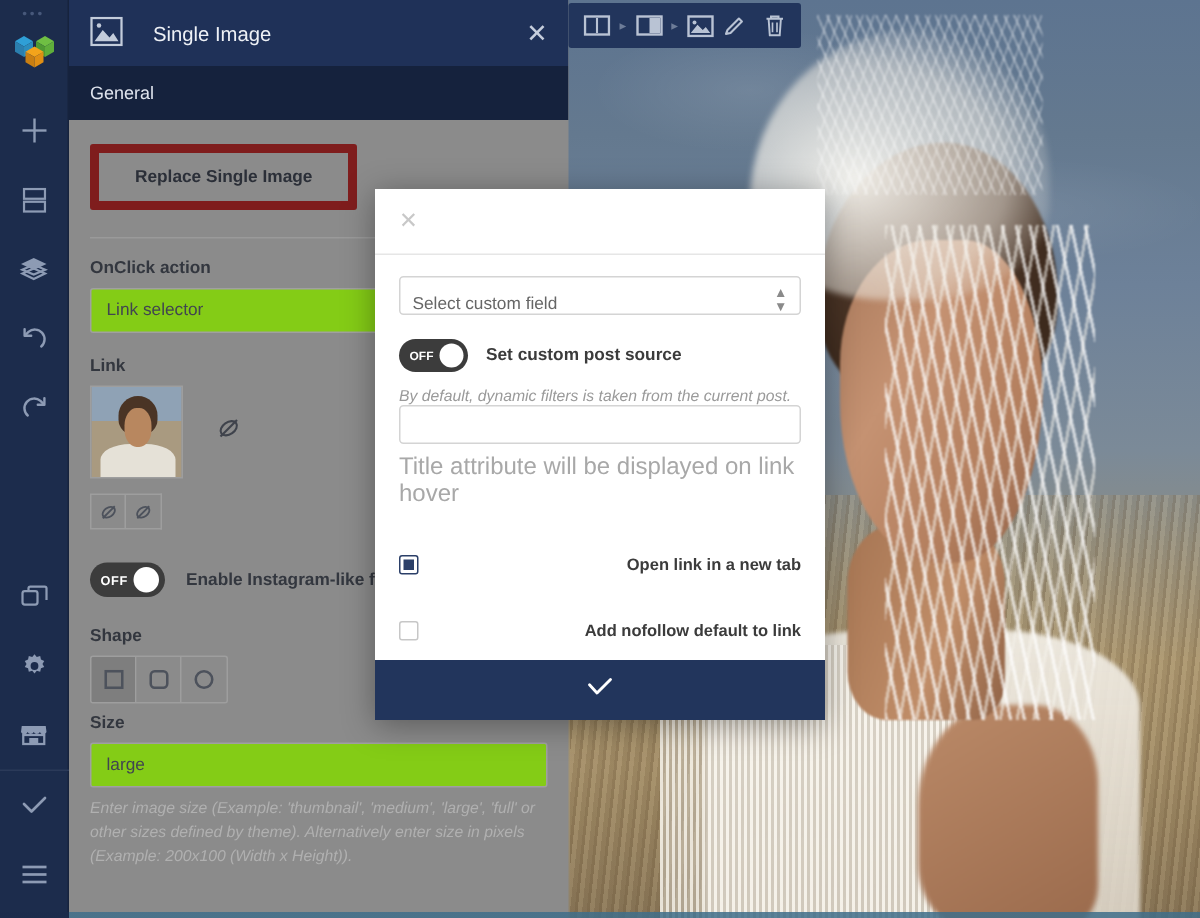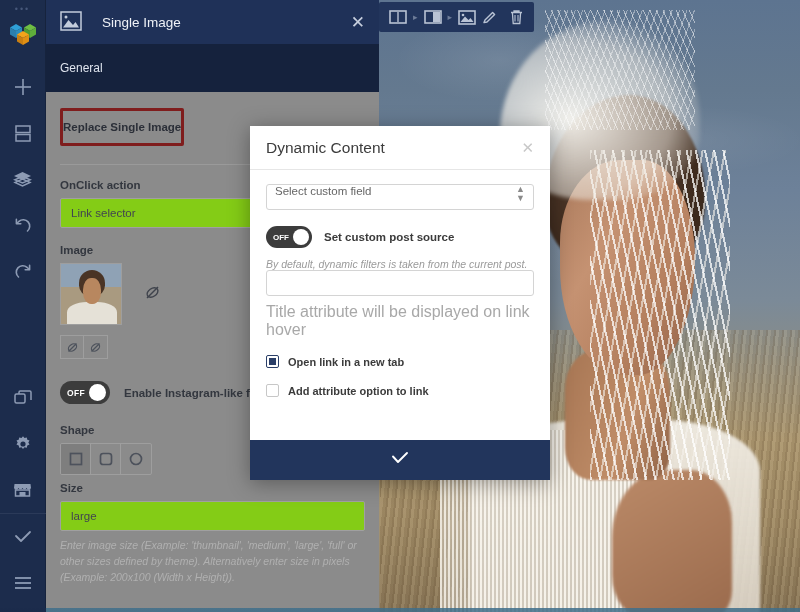--- a/index.html
+++ b/index.html
@@ -114,30 +114,30 @@
     background: #8b8b8b; z-index: 30; overflow: hidden;
   }
   .panel-header {
     height: 44px; background: #1f3158; display: flex; align-items: center;
     padding: 0 14px; color: #e7ebf2;
   }
   .panel-header .ph-icon { width: 22px; height: 22px; margin-right: 20px; color: #c3ccdb; }
   .panel-title { font-size: 13.5px; color: #eef1f6; flex: 1 1 auto; }
   .panel-close { font-size: 17px; color: #c6cedd; line-height: 1; cursor: pointer; }
   .panel-tabs {
-    height: 48px; background: #15223d; display: flex; align-items: center; padding: 0 14px;
+    height: 36px; background: #15223d; display: flex; align-items: center; padding: 0 14px;
   }
   .panel-tab { font-size: 12px; color: #dfe4ee; }
   .panel-body { padding: 16px 14px 0 14px; }
   .hint {
     font-size: 11px; color: #b9b9b9; line-height: 1.45; margin-bottom: 14px;
   }
   .btn-outline {
-    display: inline-block; border: 3px solid #7f1d1d; background: transparent;
-    color: #2b2f38; font-size: 11.5px; font-weight: bold; padding: 10px 0; border-radius: 2px;
+    display: inline-block; border: 6px solid #7f1d1d; background: transparent;
+    color: #2b2f38; font-size: 11.5px; font-weight: bold; padding: 10px 24px; border-radius: 2px;
   }
   .divider { height: 1px; background: #9a9a9a; margin: 18px 0 14px 0; }
   .field-label { font-size: 11.5px; font-weight: bold; color: #33373f; margin-bottom: 7px; }
   .text-input {
     height: 30px; background: #84cc16; border: 1px solid #a0a0a0; border-radius: 2px;
     display: flex; align-items: center; padding: 0 10px; font-size: 11.5px; color: #414550;
   }
   .thumb {
     width: 62px; height: 62px; border: 1px solid #9e9e9e; overflow: hidden; position: relative;
     background: linear-gradient(to bottom, #8fa2b5 0 38%, #a99a80 38% 100%);
@@ -186,35 +186,35 @@
   }
   .modal-head {
     height: 44px; display: flex; align-items: center; padding: 0 16px;
     border-bottom: 1px solid #e6e6e6;
   }
   .modal-title { flex: 1 1 auto; font-size: 15.5px; color: #3c3c3c; }
   .modal-close { font-size: 15px; color: #c8c8c8; line-height: 1; cursor: pointer; }
   .modal-body { flex: 1 1 auto; padding: 14px 16px 0 16px; }
   .m-select {
     height: 26px; border: 1px solid #d4d4d4; border-radius: 3px;
-    display: flex; align-items: flex-start; padding: 0 8px; font-size: 11.5px; color: #666;
+    display: flex; align-items: flex-end; padding: 0 8px; font-size: 11.5px; color: #666;
     background: #fff;
   }
   .m-select .caret { margin-left: auto; color: #8a8a8a; font-size: 9px; line-height: 1; }
   .m-toggle-row { display: flex; align-items: center; gap: 12px; margin-top: 16px; }
   .m-toggle { width: 46px; height: 22px; border-radius: 11px; background: #3c3c3c;
     display: flex; align-items: center; justify-content: space-between; padding: 0 3px 0 7px; }
   .m-toggle .t-label { color: #fff; font-size: 8px; font-weight: bold; }
   .m-toggle .t-knob { width: 16px; height: 16px; border-radius: 50%; background: #fff; }
   .m-toggle-label { font-size: 11.5px; color: #3b3b3b; font-weight: bold; }
   .m-note { font-size: 10.5px; color: #9a9a9a; font-style: italic; margin-top: 10px; }
   .m-label { font-size: 11.5px; font-weight: bold; color: #3b3b3b; margin-top: 16px; margin-bottom: 6px; }
   .m-input { height: 26px; border: 1px solid #d4d4d4; border-radius: 3px; background: #fff; }
   .m-hint { font-size: 16px; color: #a8a8a8; margin-top: 7px; }
-  .m-check-row { display: flex; align-items: center; gap: 9px; margin-top: 16px; }
+  .m-check-row { display: flex; align-items: center; gap: 9px; margin-top: 31px; justify-content: space-between; }
   .m-box { width: 13px; height: 13px; border: 1px solid #c7c7c7; border-radius: 2px; background: #fff;
     display: flex; align-items: center; justify-content: center; }
   .m-box.checked { border-color: #2b3f68; }
   .m-box.checked i { width: 7px; height: 7px; background: #2b3f68; display: block; }
   .m-check-label { font-size: 11px; color: #3b3b3b; font-weight: bold; }
   .modal-foot {
     height: 40px; background: #22355c; display: flex; align-items: center; justify-content: center;
     color: #fff;
   }
   .bottom-strip { position: absolute; left: 0; bottom: 0; width: 800px; height: 4px;
@@ -373,21 +373,21 @@
     </div>
     <div class="panel-body">
       <div class="btn-outline">Replace Single Image</div>
       <div class="divider"></div>
 
       <div class="field-label">OnClick action</div>
       <div class="text-input">
         <span>Link selector</span>
       </div>
 
-      <div class="field-label" style="margin-top:16px">Image</div>
+      <div class="field-label" style="margin-top:16px">Link</div>
       <div style="display:flex; align-items:center; gap:22px">
         <div class="thumb">
           <div class="t-body"></div>
           <div class="t-hair"></div>
           <div class="t-face"></div>
         </div>
         <span style="color:#3f434c">
           <svg width="17" height="17" viewBox="0 0 17 17">
               <ellipse cx="8.5" cy="8.5" rx="6" ry="4" fill="none" stroke="currentColor" stroke-width="1.4" transform="rotate(-35 8.5 8.5)"></ellipse>
               <line x1="3" y1="14" x2="14" y2="3" stroke="currentColor" stroke-width="1.4"></line>
@@ -443,21 +443,20 @@
       <div class="help">Enter image size (Example: 'thumbnail', 'medium', 'large', 'full' or other sizes defined by theme). Alternatively enter size in pixels (Example: 200x100 (Width x Height)).</div>
 
       
       
     </div>
   </div>
 
   <div class="modal-shadow">
     <div class="modal">
       <div class="modal-head">
-        <span class="modal-title">Dynamic Content</span>
         <span class="modal-close">✕</span>
       </div>
       <div class="modal-body">
         <div class="m-select">
           <span>Select custom field</span>
           <span class="caret">▲<br>▼</span>
         </div>
         <div class="m-toggle-row">
           <span class="m-toggle">
             <span class="t-label">OFF</span>
@@ -471,21 +470,21 @@
         <div class="m-hint">Title attribute will be displayed on link hover</div>
 
         <div class="m-check-row">
           <span class="m-box checked">
               <i></i>
             </span>
           <span class="m-check-label">Open link in a new tab</span>
         </div>
         <div class="m-check-row">
           <span class="m-box"></span>
-          <span class="m-check-label">Add attribute option to link</span>
+          <span class="m-check-label">Add nofollow default to link</span>
         </div>
       </div>
       <div class="modal-foot">
         <span>
           <svg width="20" height="14" viewBox="0 0 20 14">
               <path d="M3 5.5 L8 11 L17 2" fill="none" stroke="#ffffff" stroke-width="1.9" stroke-linecap="round" stroke-linejoin="round"></path>
             </svg>
         </span>
       </div>
     </div>

